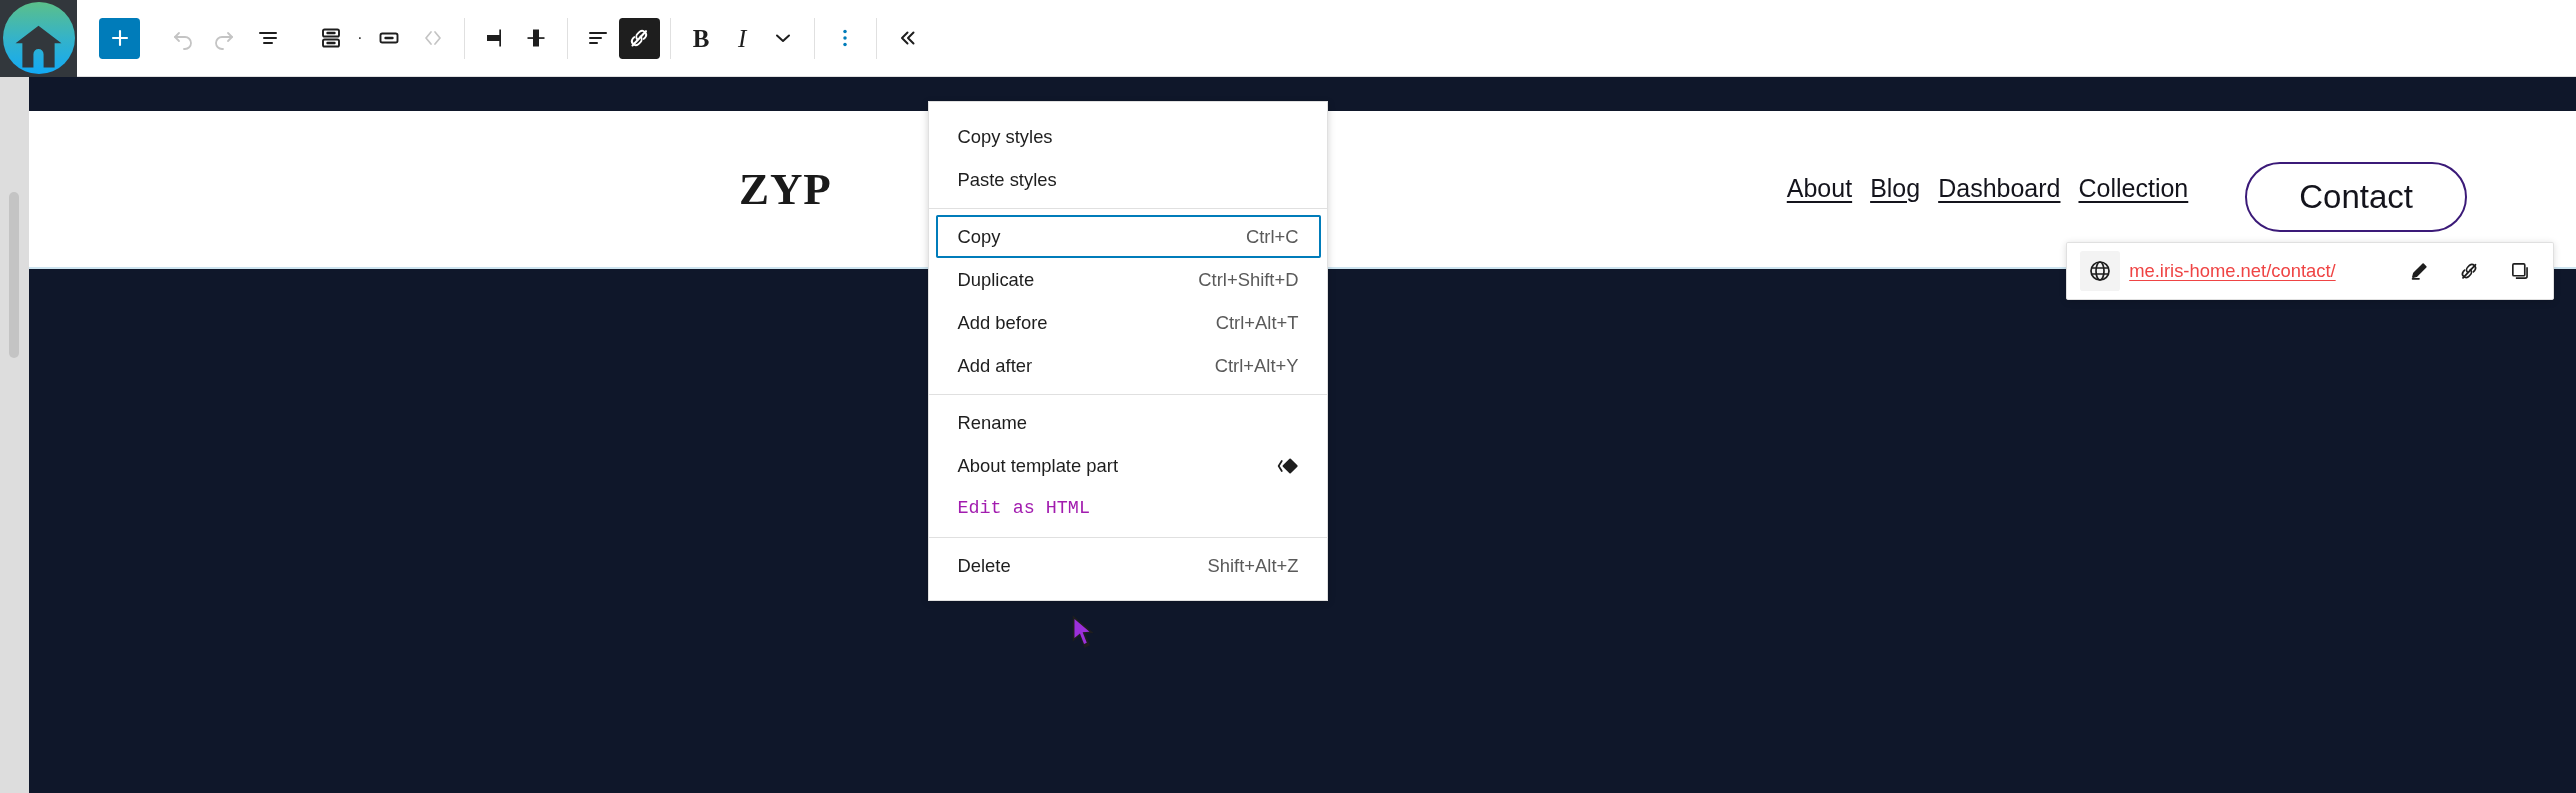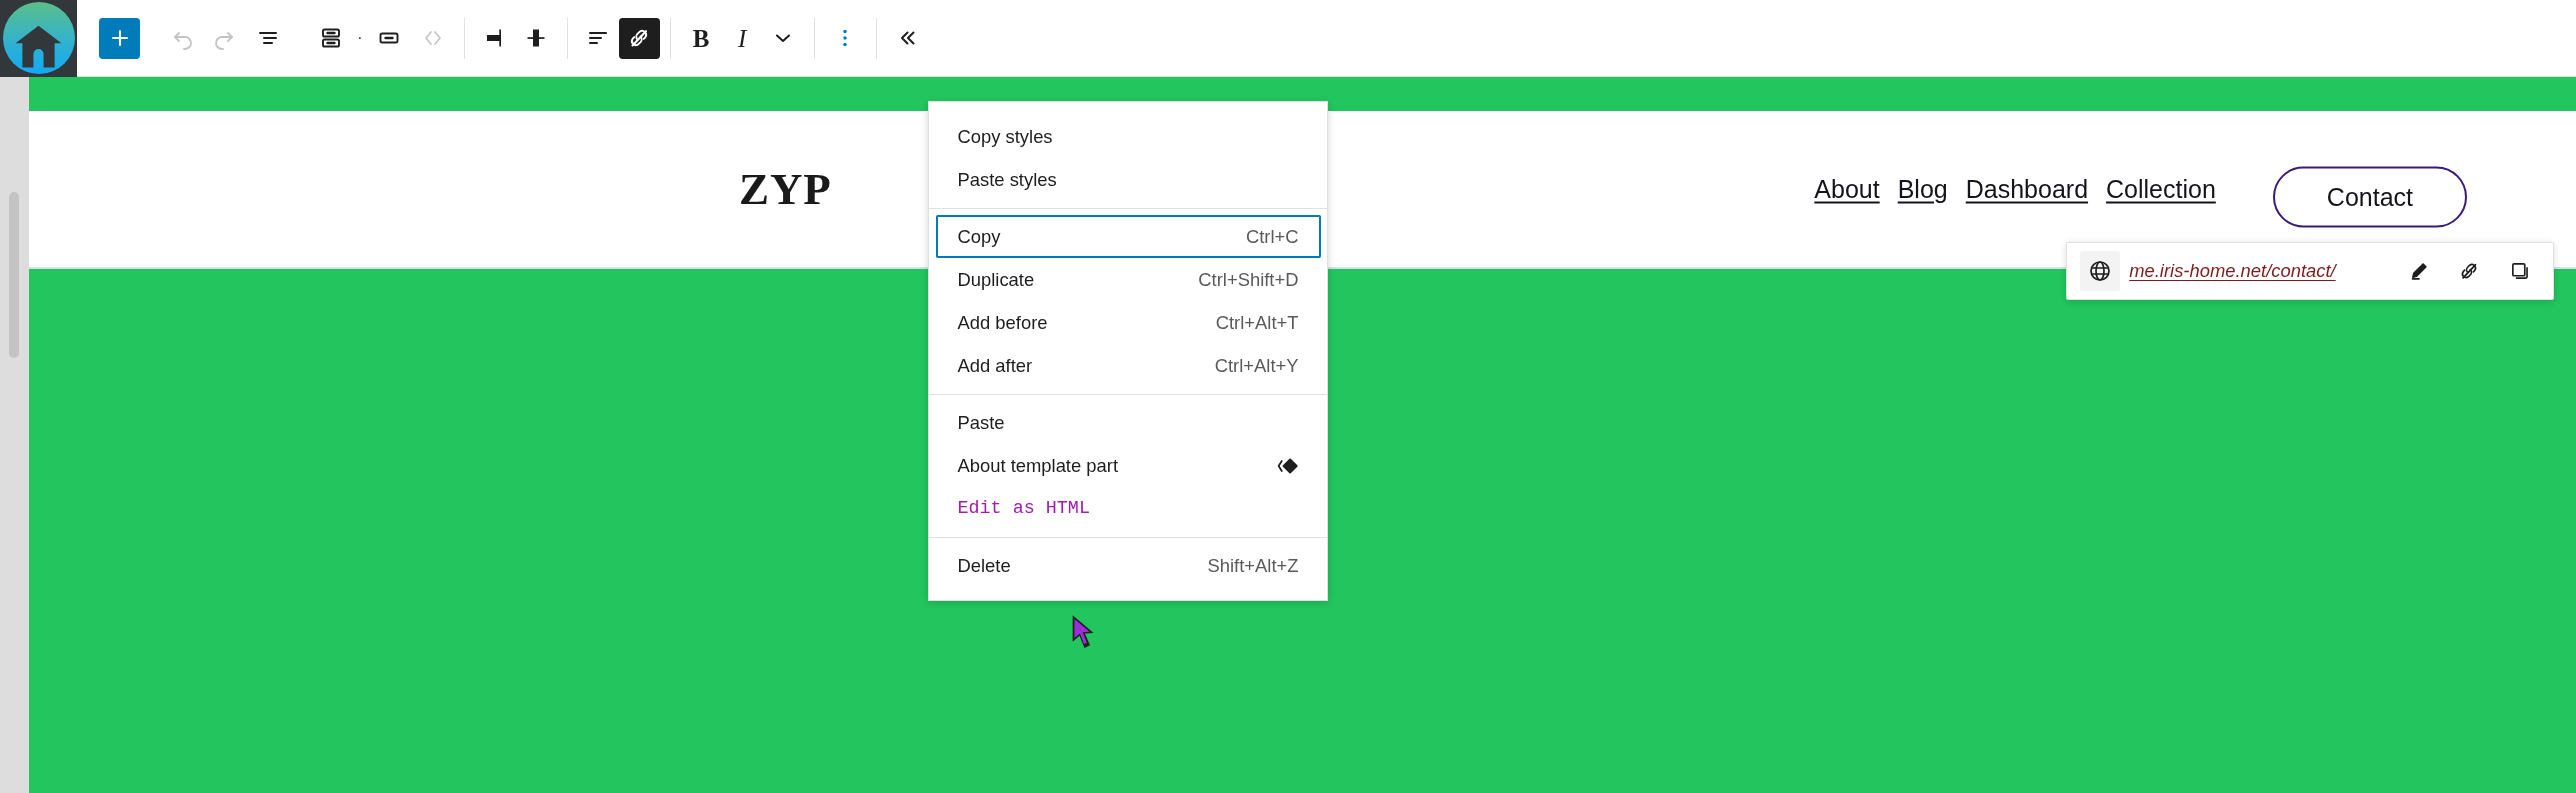--- a/index.html
+++ b/index.html
@@ -105,21 +105,21 @@
     line-height: 1;
     user-select: none;
   }
 
   
   #canvas-area {
     position: absolute;
     left: 0; top: 77px;
     width: 2576px;
     height: 716px;
-    background: #22c55e;
+    background: #0f172a;
   }
   #canvas-scrollbar-track {
     position: absolute;
     left: 0; top: 0;
     width: 29px;
     height: 716px;
     background: #dddddd;
   }
   #canvas-scrollbar-thumb {
     position: absolute;
@@ -182,21 +182,21 @@
     text-decoration: underline;
     text-underline-offset: 3.7px;
     cursor: pointer;
     white-space: nowrap;
   }
   #nav-contact-button {
     margin-left: 39px;
     border: 2.8px solid #3b1a78;
     border-radius: 921px;
     padding: 14px 52px;
-    font-size: 25px;
+    font-size: 33px;
     color: #14141c;
     background: #ffffff;
     cursor: pointer;
     white-space: nowrap;
     font-family: "Liberation Sans", sans-serif;
     margin-top: 16px;
   }
 
   
   #block-options-menu {
@@ -277,28 +277,27 @@
     border-radius: 2.8px;
     background: #f3f3f3;
     display: flex;
     align-items: center;
     justify-content: center;
     color: #1e1e1e;
   }
   #link-url {
     flex: 1 1 auto;
     font-size: 18.4px;
-    color: #7f1d1d;
+    color: #ef4444;
     text-decoration: underline;
     text-underline-offset: 2.8px;
     cursor: pointer;
     white-space: nowrap;
     overflow: hidden;
     text-overflow: ellipsis;
-    font-style: italic;
   }
   .link-action {
     width: 41px;
     height: 41px;
     flex: 0 0 41px;
     border: none;
     background: transparent;
     display: flex;
     align-items: center;
     justify-content: center;
@@ -514,21 +513,21 @@
       <span class="mi-shortcut">Ctrl+Alt+T</span>
     </div>
     <div class="menu-item">
       <span class="mi-label">Add after</span>
       <span class="mi-shortcut">Ctrl+Alt+Y</span>
     </div>
   </div>
 
   <div class="menu-group">
     <div class="menu-item">
-      <span class="mi-label">Paste</span>
+      <span class="mi-label">Rename</span>
     </div>
     <div class="menu-item">
       <span class="mi-label">About template part</span>
       <span class="mi-icon">
         <svg width="22" height="22" viewBox="0 0 24 24" fill="none" stroke="currentColor" stroke-width="1.9" stroke-linecap="round" stroke-linejoin="round">
           <path d="M5.2 6.5 1.8 12l3.4 5.5" fill="none"></path>
           <rect x="8.2" y="5.9" width="12.2" height="12.2" rx="1" transform="rotate(45 14.3 12)" fill="currentColor" stroke="none"></rect>
         </svg>
       </span>
     </div>

